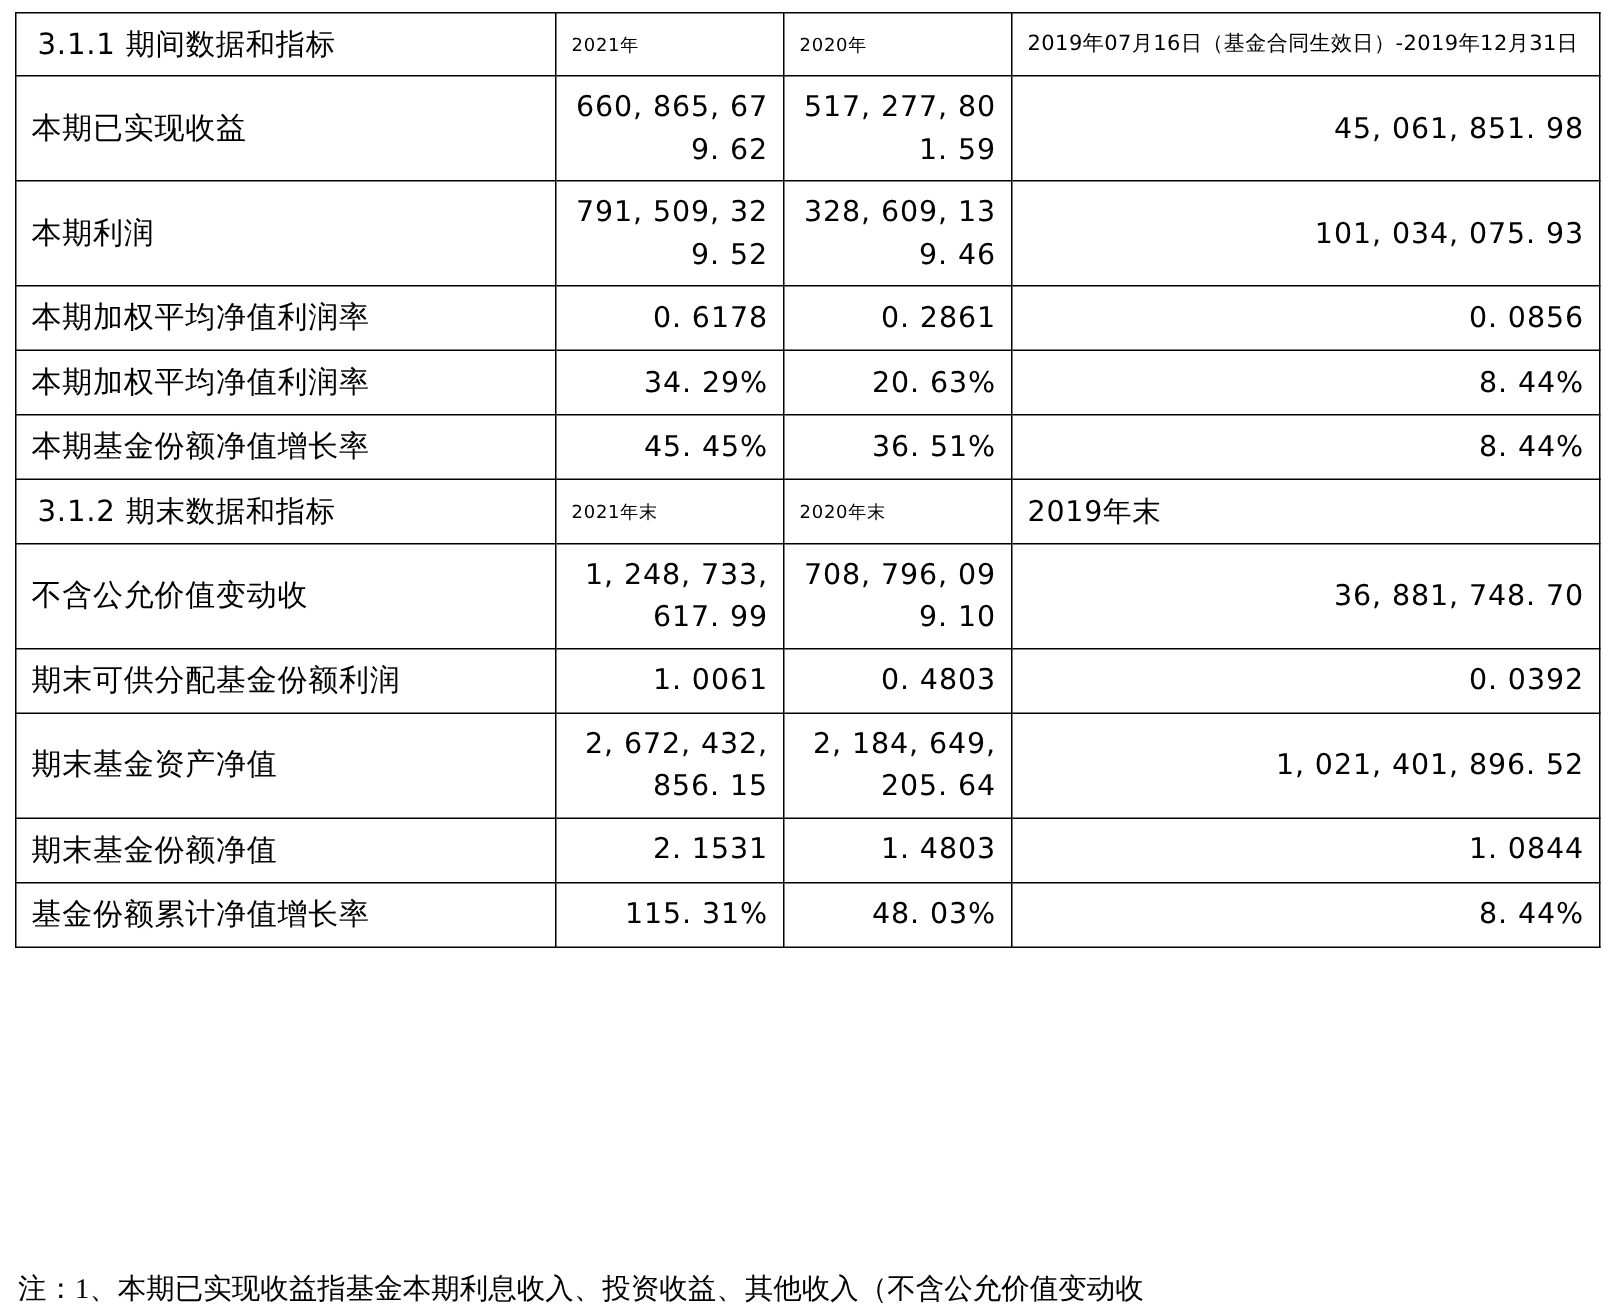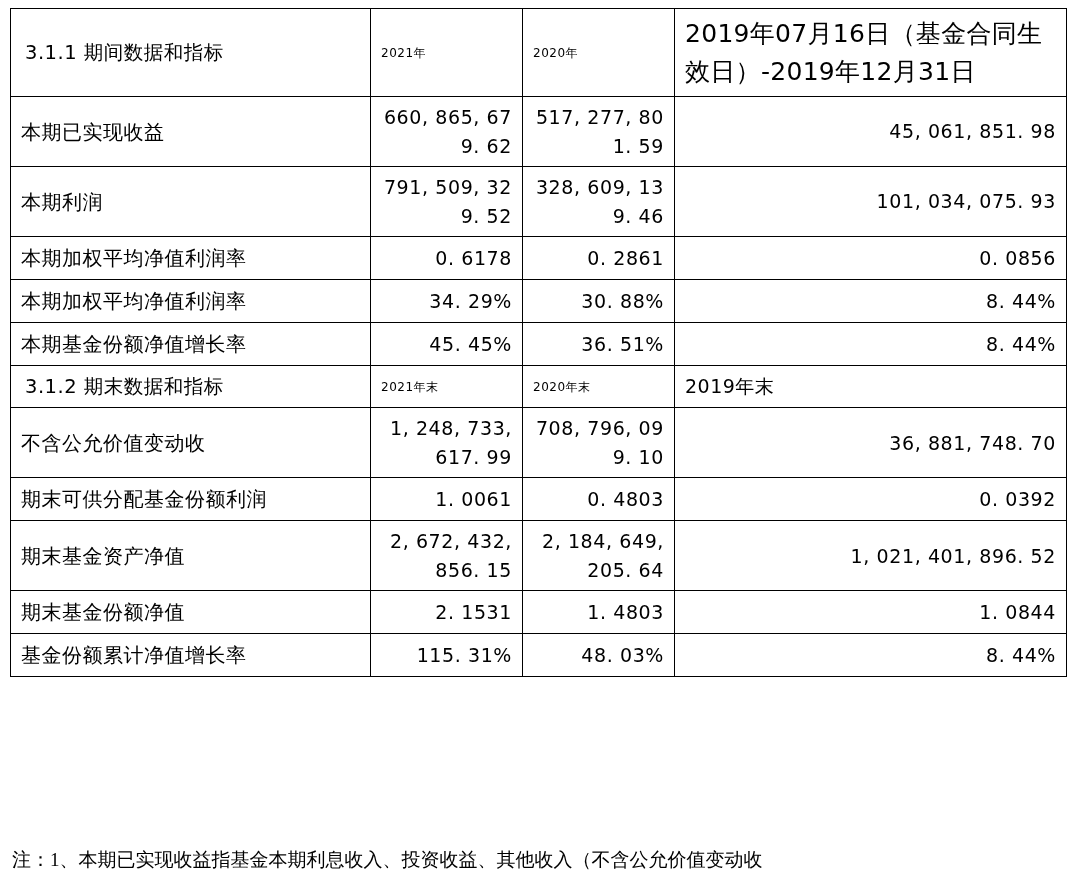--- a/index.html
+++ b/index.html
@@ -61,21 +61,21 @@
   .hdr-left {
     text-align: left;
     font-family: "DejaVu Sans", "Liberation Sans", sans-serif;
     font-size: 19px;
     letter-spacing: 0.5px;
     padding-left: 12px;
   }
   .hdr-wrap {
     text-align: left;
     font-family: "DejaVu Sans", "Liberation Sans", sans-serif;
-    font-size: 25px;
+    font-size: 14px;
     line-height: 1.55;
     letter-spacing: 0.3px;
     padding-left: 12px;
   }
   .sec-title {
     font-family: "DejaVu Sans", "Liberation Sans", sans-serif;
     font-size: 19.5px;
   }
   .footnote {
     position: absolute;
@@ -128,21 +128,21 @@
       <tr>
         <td class="lbl">本期加权平均净值利润率</td>
         <td class="num">0. 6178</td>
         <td class="num">0. 2861</td>
         <td class="num">0. 0856</td>
       </tr>
 
       <tr>
         <td class="lbl">本期加权平均净值利润率</td>
         <td class="num">34. 29%</td>
-        <td class="num">30. 88%</td>
+        <td class="num">20. 63%</td>
         <td class="num">8. 44%</td>
       </tr>
 
       <tr>
         <td class="lbl">本期基金份额净值增长率</td>
         <td class="num">45. 45%</td>
         <td class="num">36. 51%</td>
         <td class="num">8. 44%</td>
       </tr>
 

